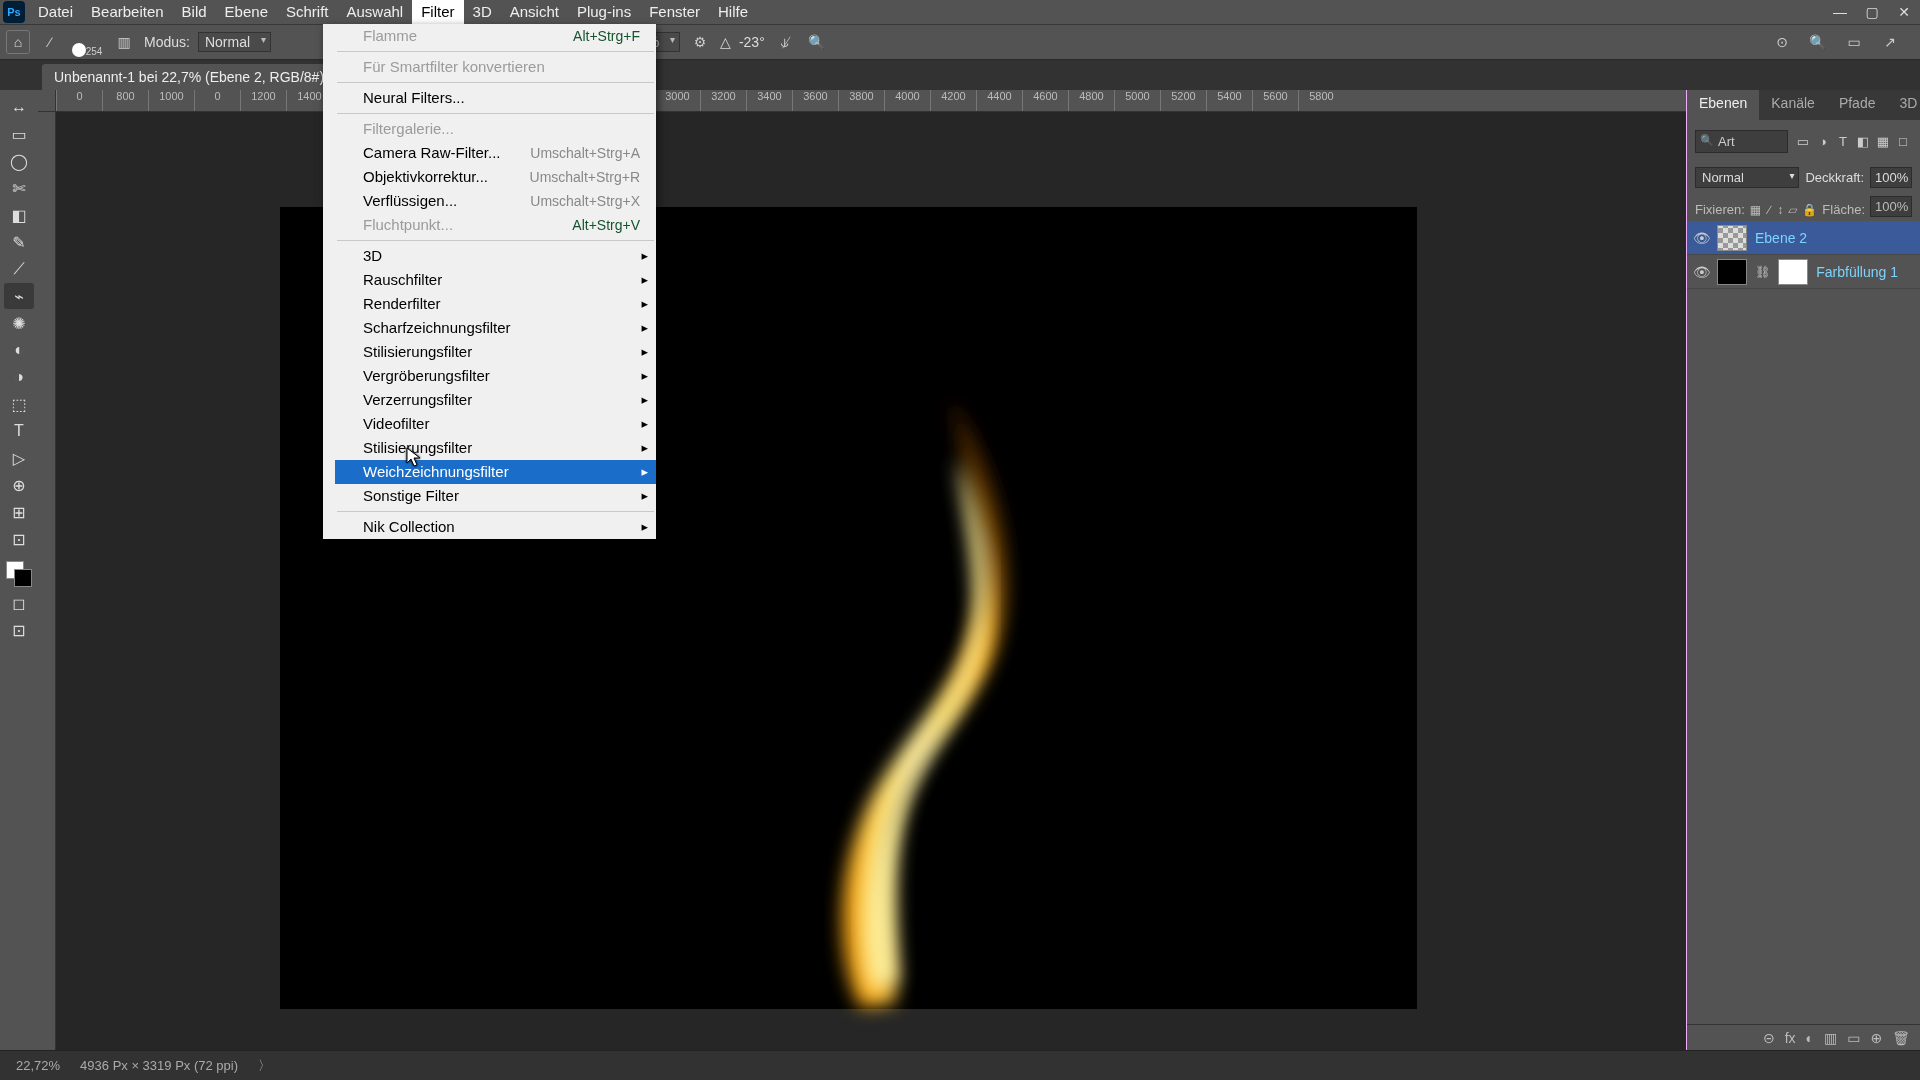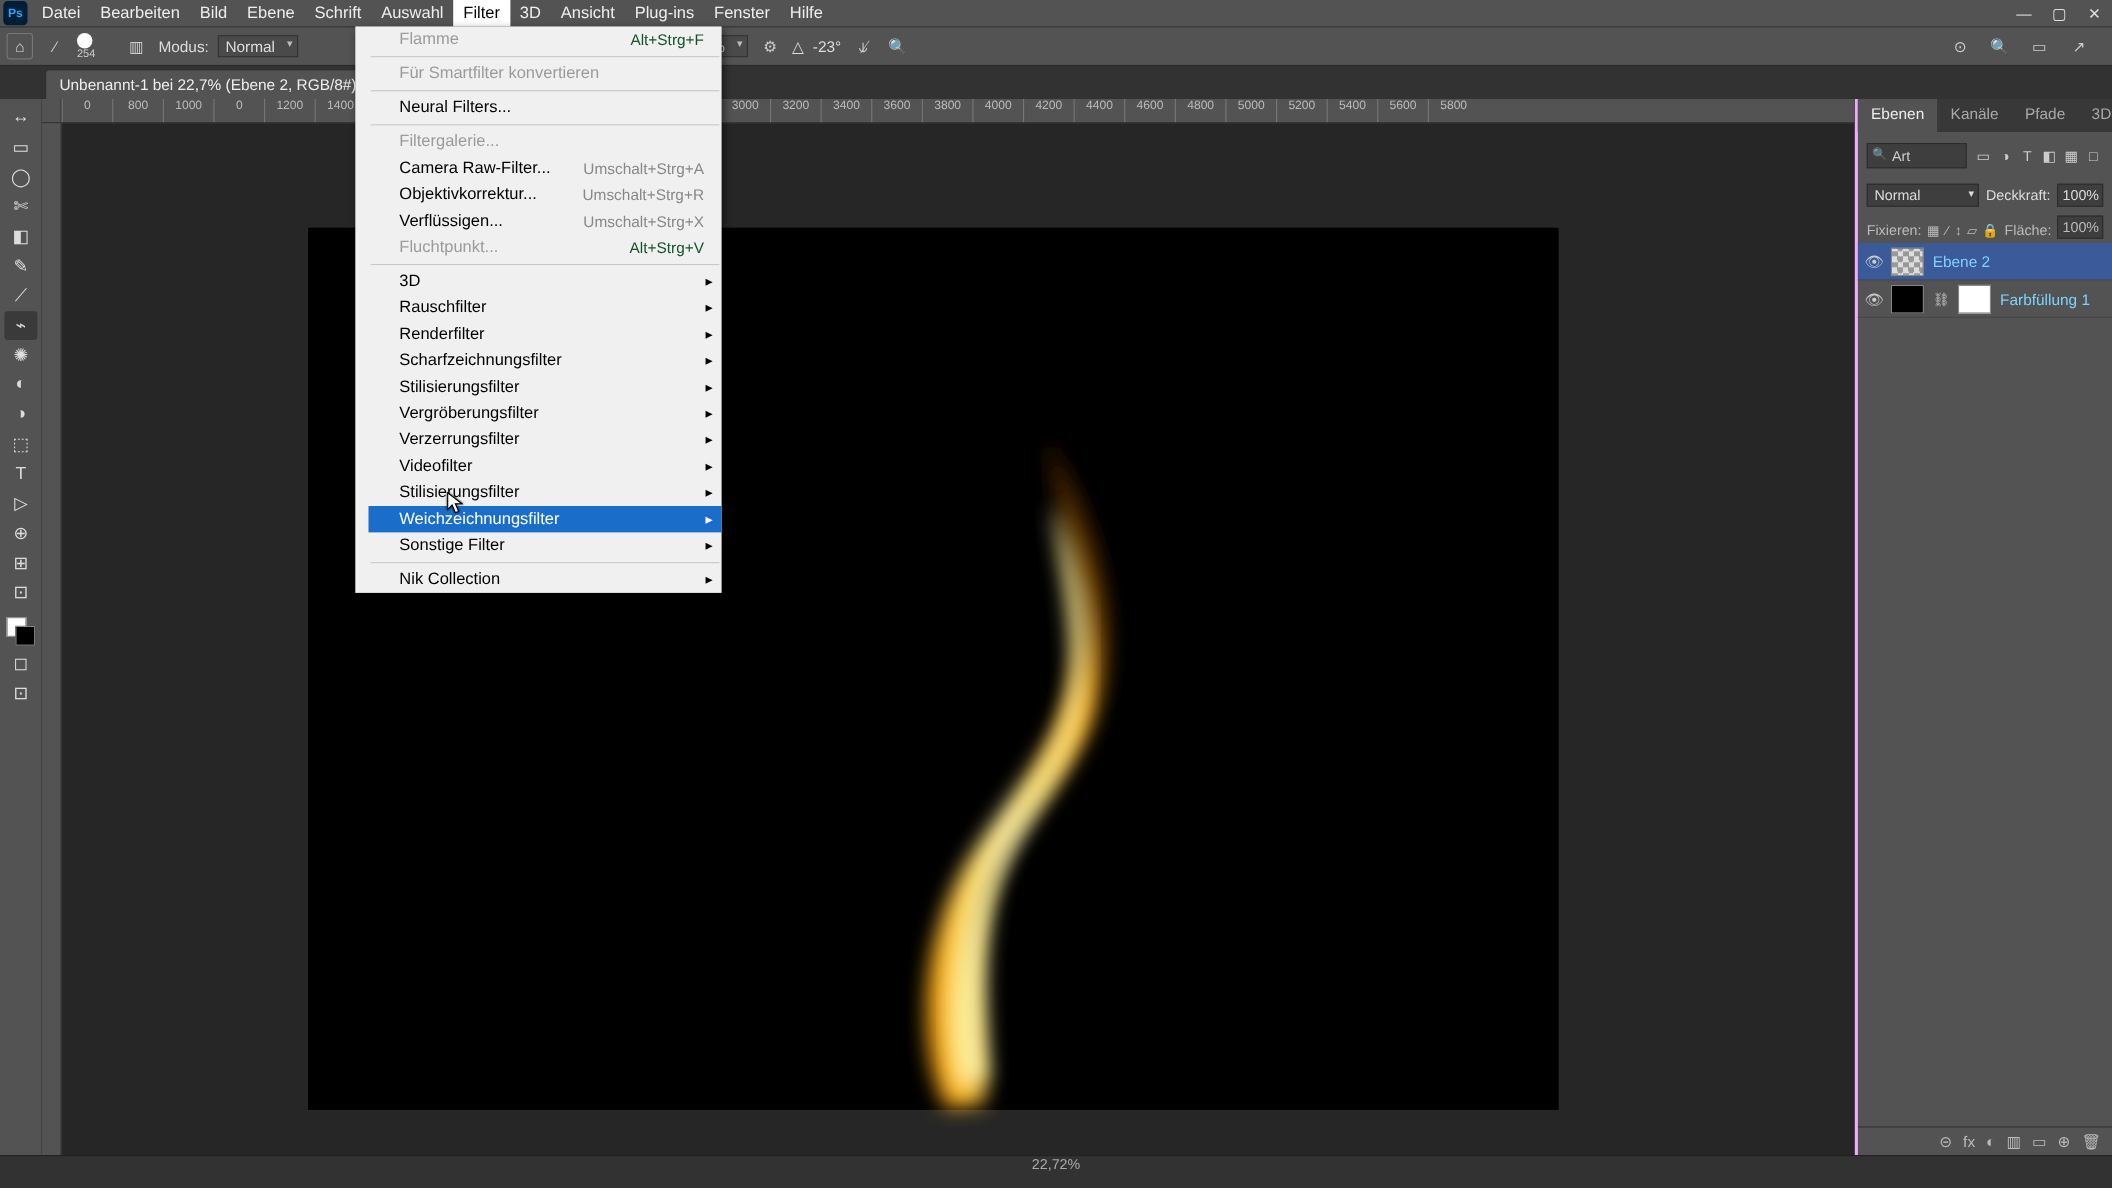--- a/index.html
+++ b/index.html
@@ -6,21 +6,21 @@
 body { width:1920px; height:1080px; background:#323232; overflow:hidden; position:relative; color:#ddd; font-size:14.5px; }
 .menubar { height:24px; background:#535353; display:flex; align-items:center; font-size:15px; }
 .ps-logo { width:22px; height:22px; margin:0 4px 0 3px; background:#001e36; border-radius:4px; display:flex; align-items:center; justify-content:center; font-size:11px; font-weight:bold; color:#31a8ff; }
 .menubar-item { padding:0 9px; line-height:24px; color:#eee; }
 .menubar-item.active { background:#fff; color:#000; }
 .win-controls { margin-left:auto; display:flex; }
 .win-btn { width:32px; height:24px; display:flex; align-items:center; justify-content:center; font-size:14px; color:#ddd; }
 
 .optbar { height:36px; background:#535353; border-top:1px solid #383838; border-bottom:1px solid #2a2a2a; display:flex; align-items:center; padding:0 6px; gap:8px; font-size:14px; }
 .home-icon { width:24px; height:24px; display:flex; align-items:center; justify-content:center; border:1px solid #777; border-radius:3px; }
-.brush-preview { width:34px; height:30px; display:flex; flex-direction:column; align-items:flex-start; justify-content:center; }
+.brush-preview { width:34px; height:30px; display:flex; flex-direction:row; align-items:flex-end; justify-content:center; }
 .brush-circle { width:14px; height:14px; border-radius:50%; background:#fff; }
 .brush-size { font-size:10px; color:#ccc; }
 .dd { background:#4a4a4a; border:1px solid #333; padding:1px 20px 1px 6px; font-size:14px; position:relative; color:#ddd; }
 .dd::after { content:"▾"; position:absolute; right:4px; top:1px; font-size:10px; color:#bbb; }
 .ico-btn { width:24px; height:24px; display:flex; align-items:center; justify-content:center; color:#ccc; }
 .optbar-right { margin-left:auto; display:flex; gap:12px; padding-right:12px; }
 
 .tab-bar { height:30px; background:#323232; display:flex; align-items:flex-end; padding-left:42px; }
 .doc-tab { background:#535353; padding:5px 12px; font-size:14px; color:#eee; border-radius:3px 3px 0 0; display:flex; align-items:center; gap:8px; }
 .doc-tab .x { opacity:.7; font-size:14px; }
@@ -34,21 +34,21 @@
 .colorsw .bg { width:18px; height:18px; background:#000; border:1px solid #888; position:absolute; right:2px; bottom:2px; }
 
 .canvas-host { flex:1; background:#262626; position:relative; overflow:hidden; }
 .ruler-h { position:absolute; top:0; left:18px; right:0; height:22px; background:#535353; border-bottom:1px solid #333; display:flex; font-size:11px; color:#bbb; }
 .ruler-h span { width:46px; text-align:center; border-left:1px solid #777; }
 .ruler-v { position:absolute; left:0; top:22px; bottom:0; width:18px; background:#535353; border-right:1px solid #333; }
 .ruler-corner { position:absolute; left:0; top:0; width:18px; height:22px; background:#535353; border-right:1px solid #333; border-bottom:1px solid #333; }
 .artboard { position:absolute; left:243px; top:118px; width:1135px; height:800px; background:#000; box-shadow:0 0 0 1px #000; }
 .flame { position:absolute; left:460px; top:160px; width:320px; height:660px; }
 
-.panels { width:234px; background:#535353; border-left:3px solid #f0abfc; display:flex; flex-direction:column; }
+.panels { width:234px; background:#535353; border-left:1px solid #f0abfc; display:flex; flex-direction:column; }
 .panel-tabs { height:30px; background:#383838; display:flex; font-size:14px; }
 .ptab { padding:5px 12px; color:#aaa; }
 .ptab.active { background:#535353; color:#eee; }
 .search-row { display:flex; align-items:center; padding:10px 8px; gap:6px; }
 .search { flex:1; background:#3e3e3e; border:1px solid #2c2c2c; padding:3px 6px 3px 22px; font-size:13px; color:#ccc; position:relative; }
 .search::before { content:"🔍"; position:absolute; left:4px; top:3px; font-size:11px; opacity:.6; }
 .row-icons { display:flex; gap:2px; }
 .row-icons span { width:18px; height:18px; display:flex; align-items:center; justify-content:center; font-size:13px; color:#ccc; }
 .blend-row { display:flex; align-items:center; padding:4px 8px; gap:6px; font-size:13px; }
 .blend-dd { flex:1; background:#3e3e3e; border:1px solid #2c2c2c; padding:2px 16px 2px 6px; position:relative; }
@@ -61,21 +61,21 @@
 .layer.sel { background:#3a5a9a; }
 .eye { width:16px; font-size:14px; color:#ccc; }
 .thumb { width:30px; height:26px; border:1px solid #888; background:#222; display:flex; align-items:center; justify-content:center; font-size:9px; }
 .thumb.checker { background:repeating-conic-gradient(#999 0 25%,#ddd 0 50%) 0/10px 10px; }
 .thumb.black { background:#000; }
 .thumb.white { background:#fff; }
 .link-ic { font-size:12px; color:#ccc; }
 .lname { font-size:14px; color:#7dd3fc; }
 .panel-btm { height:26px; border-top:1px solid #333; display:flex; align-items:center; justify-content:flex-end; gap:10px; padding:0 10px; font-size:14px; color:#bbb; }
 
-.statusbar { position:absolute; bottom:0; left:0; right:0; height:30px; background:#323232; display:flex; align-items:center; padding:0 16px; font-size:13px; color:#aaa; gap:20px; border-top:1px solid #222;flex-direction:column; }
+.statusbar { position:absolute; bottom:0; left:0; right:0; height:30px; background:#323232; display:flex; align-items:center; padding:0 16px; font-size:13px; color:#aaa; gap:20px; border-top:1px solid #222; }
 
 
 .dropdown { position:absolute; left:323px; top:24px; width:333px; background:#f0f0f0; box-shadow:2px 3px 8px rgba(0,0,0,.6); font-size:15px; color:#000; z-index:100;padding-left:12px; }
 .dm-item { display:flex; justify-content:space-between; align-items:center; padding:3px 16px 3px 28px; line-height:18px; position:relative; }
 .dm-item.disabled { color:#9b9b9b; }
 .dm-item.hover { background:#1a6ec9; color:#fff; }
 .dm-item.sub::after { content:"▸"; position:absolute; right:8px; font-size:13px; }
 .dm-sep { height:1px; background:#c8c8c8; margin:3px 2px; }
 .shortcut { color:#888; font-size:14px; }
 .dm-item.disabled .shortcut { color:#14532d; }

